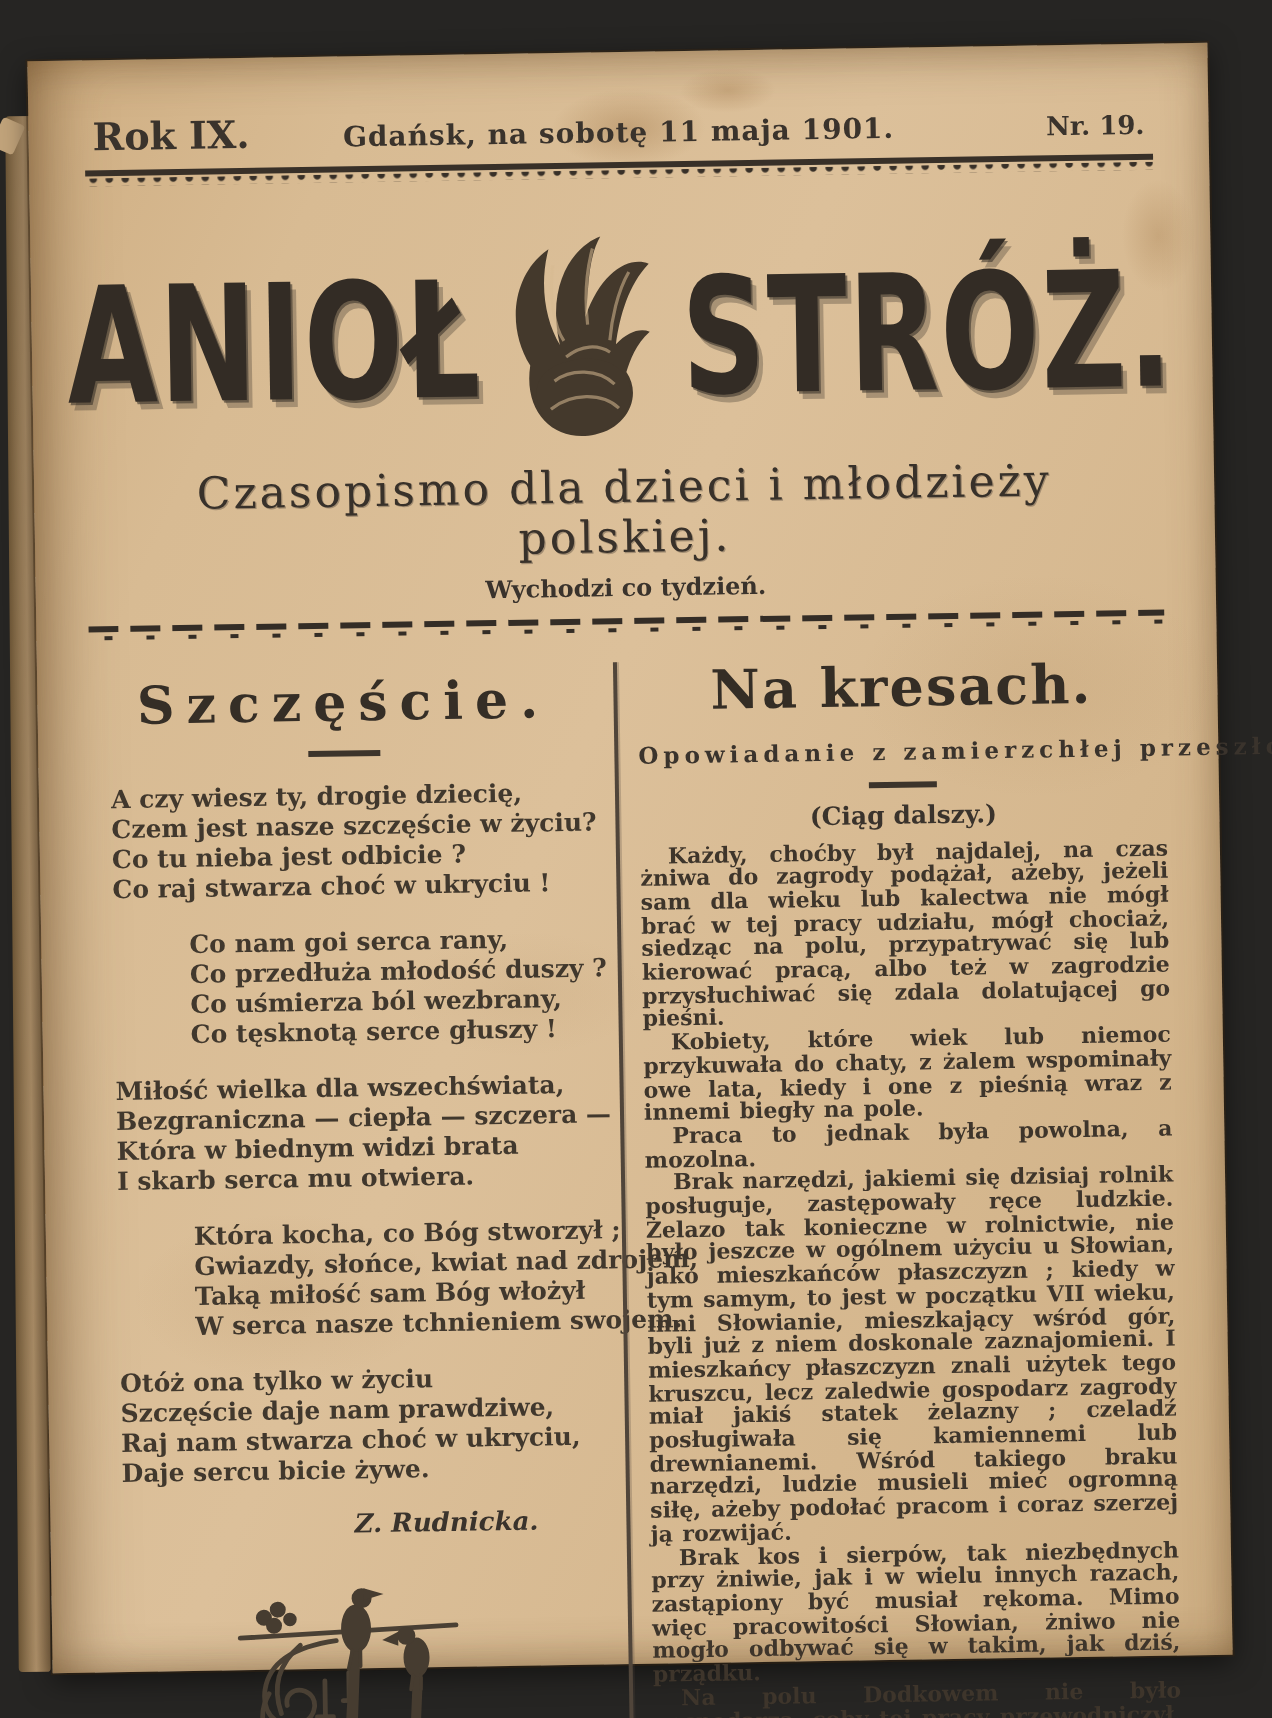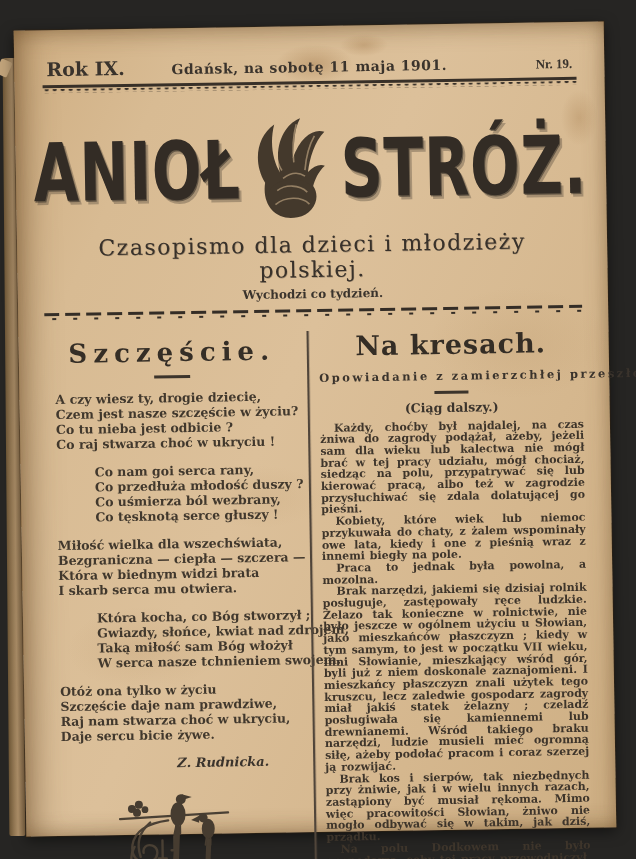--- a/index.html
+++ b/index.html
@@ -46,21 +46,21 @@
   }
   .page-inner{position:relative;padding:20px 26px 0 26px;height:100%;box-sizing:border-box;}
 
   
   .header-row{
     display:grid;grid-template-columns:1fr auto 1fr;align-items:baseline;
     padding:8px 6px 2px 6px;
   }
   .vol{font-weight:700;font-size:19px;justify-self:start;}
   .dateline{font-weight:700;font-size:14px;letter-spacing:.5px;}
-  .issue{font-weight:700;font-size:13px;justify-self:end;font-family:Liberation Serif, serif;}
+  .issue{font-weight:700;font-size:13px;justify-self:end;}
 
   .rule-scallop{height:3px;background:#383028;position:relative;margin:3px 2px 0 2px;}
   .rule-scallop::after{
     content:"";position:absolute;left:0;right:0;top:3.5px;height:4px;
     background-image:radial-gradient(circle at 4px .5px,#383028 1.6px,rgba(0,0,0,0) 2.1px);
     background-size:8px 4px;background-repeat:repeat-x;
   }
 
   
   .masthead{display:flex;align-items:flex-end;justify-content:center;gap:0;margin-top:26px;height:96px;}

